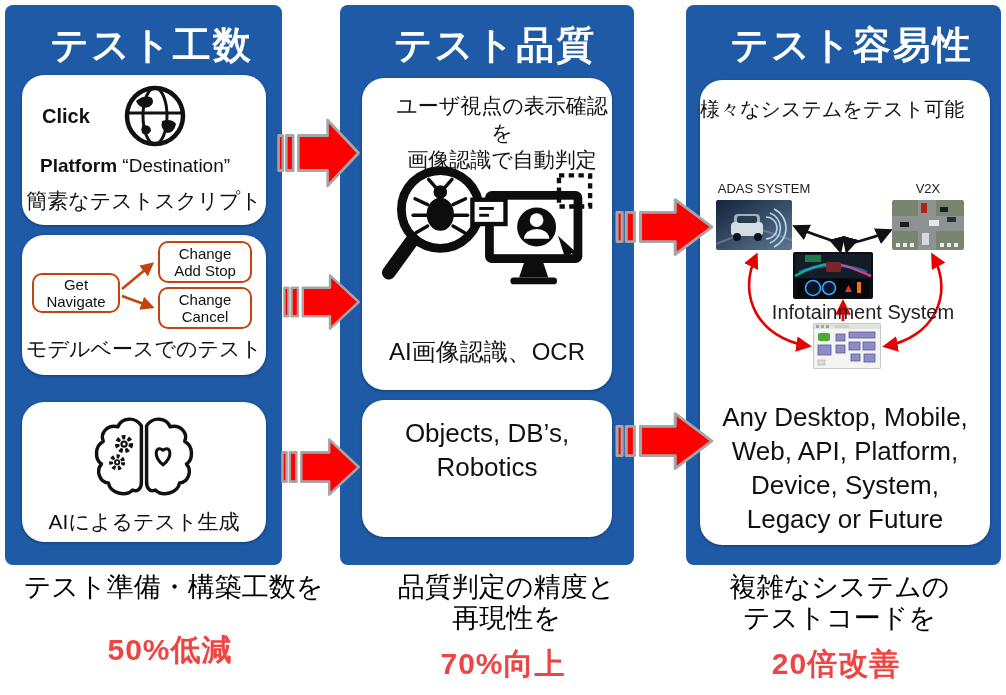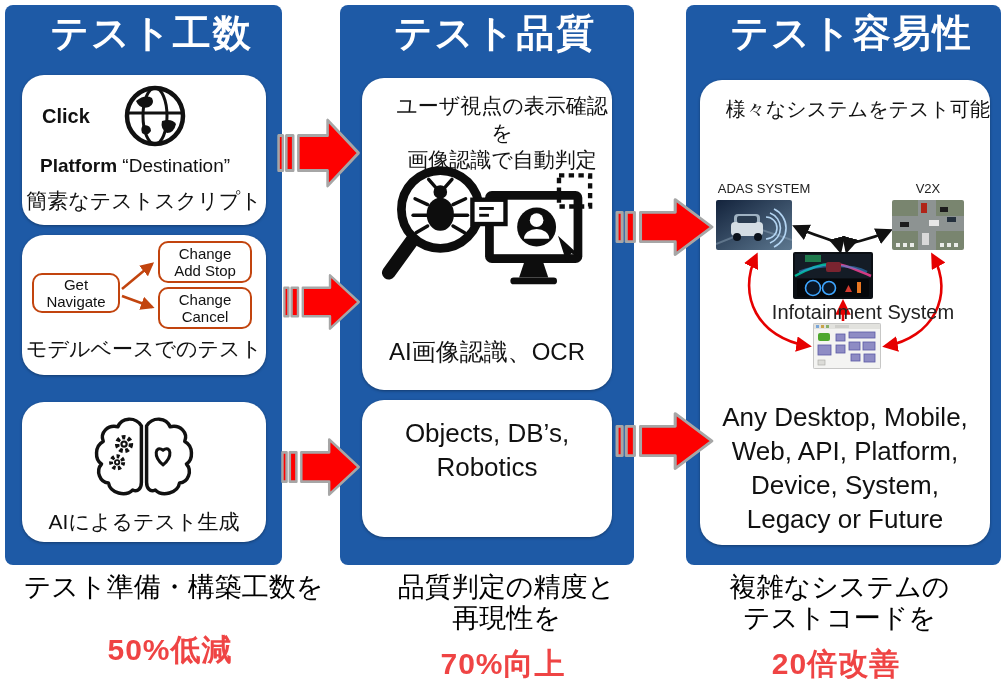--- a/index.html
+++ b/index.html
@@ -7,21 +7,21 @@
   .stage {
     position:relative; width:1006px; height:695px; overflow:hidden;
     background:#ffffff; font-family:"Liberation Sans","DejaVu Sans",sans-serif; color:#111;
   }
   
   .panel { position:absolute; top:5px; height:560px; background:#1e5aa6; border-radius:8px; }
   .panel-1 { left:5px;   width:277px; }
   .panel-2 { left:340px; width:294px; }
   .panel-3 { left:686px; width:315px; }
   .panel-title {
-    margin-top:4px; text-align:center; color:#fff; font-weight:bold;
+    margin-top:16px; text-align:center; color:#fff; font-weight:bold;
     font-size:38px; letter-spacing:2px; line-height:48px;padding-left:16px;
   }
   
   .card { position:absolute; background:#fff; border-radius:22px; box-shadow:0 1px 3px rgba(0,0,0,.35); }
   .card-caption { position:absolute; left:0; right:0; text-align:center; font-size:20px; color:#111; }
 
   
   .card-script { left:17px; top:70px;  width:244px; height:150px; }
   .card-model  { left:17px; top:230px; width:244px; height:140px; }
   .card-ai     { left:17px; top:397px; width:244px; height:140px;padding-left:28px; }
@@ -49,21 +49,21 @@
   
   .card-visual { left:22px; top:73px;  width:250px; height:312px; }
   .card-api    { left:22px; top:395px; width:250px; height:137px; }
   .visual-lines { position:absolute; left:0; right:0; top:14px; text-align:center; font-size:21px; line-height:27px;margin-left:30px; }
   .visual-icons { position:absolute; left:18px; top:76px; width:214px; height:162px; }
   .card-visual .card-caption { top:258px; font-size:24px; }
   .api-lines { position:absolute; left:0; right:0; top:16px; text-align:center; font-size:26px; line-height:34px; }
 
   
   .card-systems { left:14px; top:75px; width:290px; height:465px; }
-  .sys-heading { position:absolute; left:0; right:0; top:16px; text-align:right; font-size:20px; }
+  .sys-heading { position:absolute; left:0; right:0; top:16px; text-align:left; font-size:20px; }
   .sys-label { position:absolute; font-size:13px; color:#222; text-align:center; white-space:nowrap; }
   .lbl-adas { left:14px;  top:101px; width:100px; }
   .lbl-v2x  { left:192px; top:101px; width:72px; }
   .lbl-info { left:0; right:0; top:221px; font-size:20px;padding-left:36px; }
   .sys-img { position:absolute; border-radius:2px; overflow:hidden; }
   .img-adas { left:16px;  top:120px; width:76px; height:50px; }
   .img-v2x  { left:192px; top:120px; width:72px; height:50px; }
   .img-info { left:93px;  top:172px; width:80px; height:47px; }
   .img-tool { left:113px; top:243px; width:68px; height:46px; }
   .sys-arrows { position:absolute; left:0; top:0; width:290px; height:465px; pointer-events:none; }

